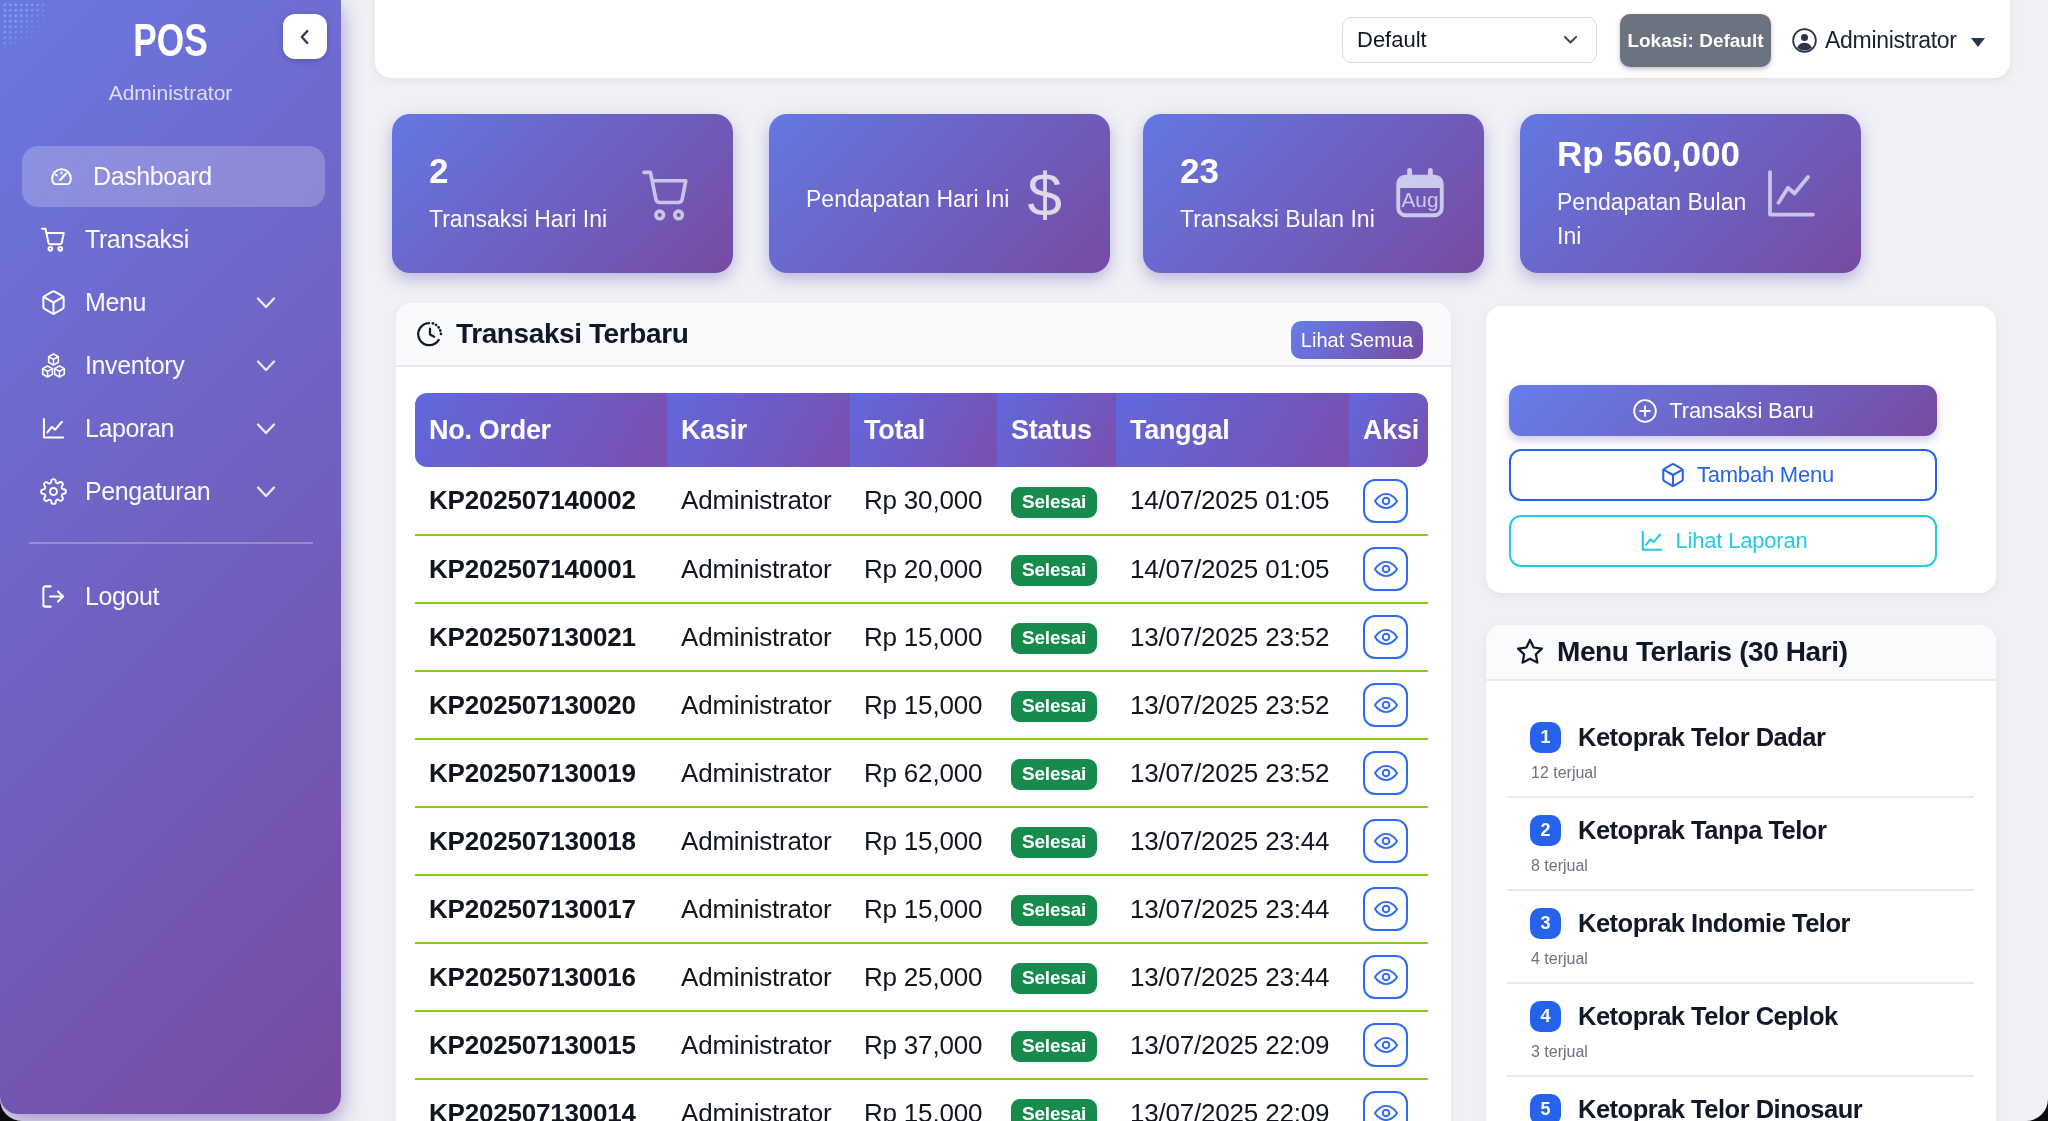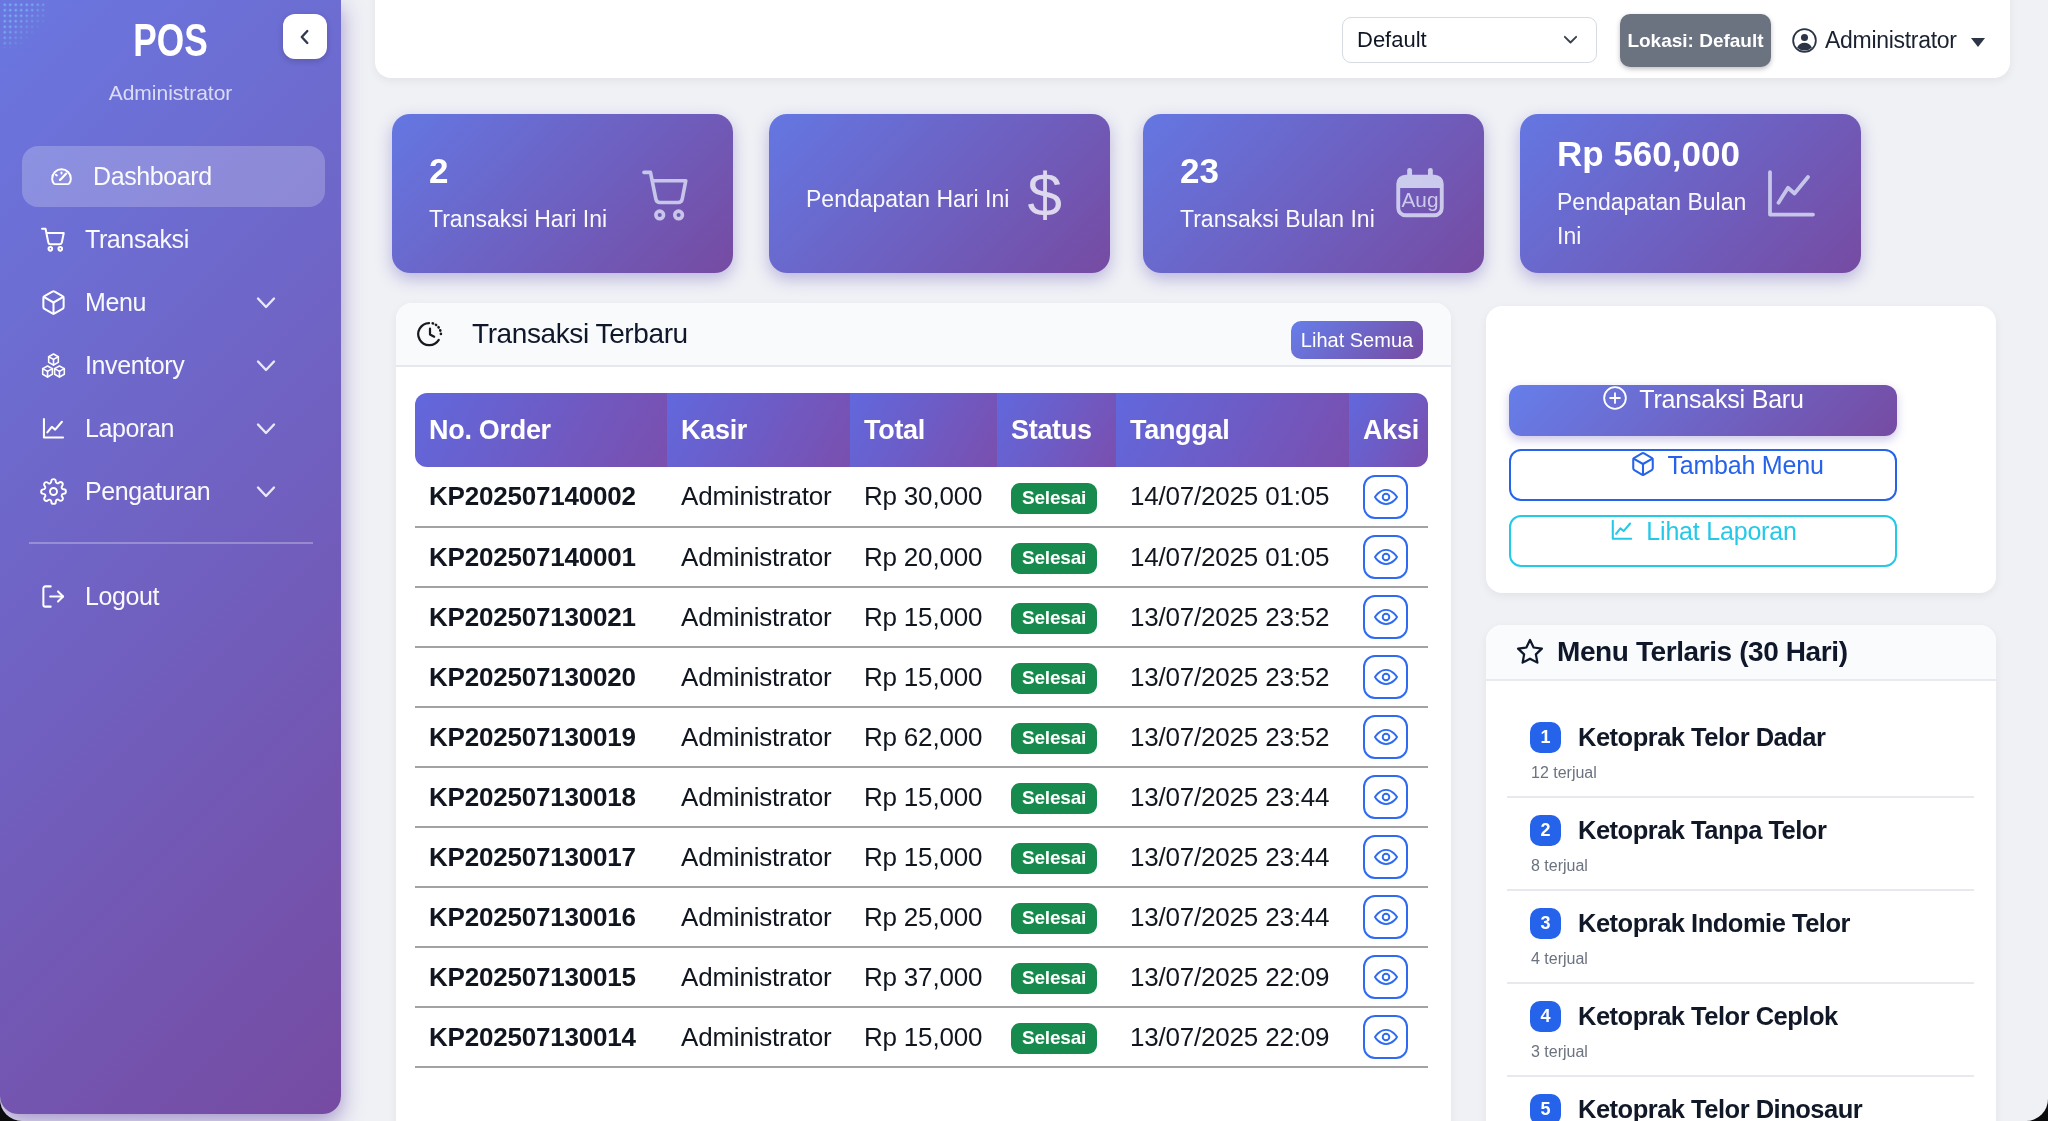--- a/index.html
+++ b/index.html
@@ -52,46 +52,46 @@
 .stat .num { font-size:35px; font-weight:bold; line-height:1.15; }
 .stat .lbl { font-size:23px; margin-top:11px; line-height:34px; color:rgba(255,255,255,.96); }
 .stat .icon { position:absolute; right:40px; top:50%; transform:translateY(-50%); opacity:.85; }
 #stat2 .icon { font-size:62px; font-weight:400; color:rgba(255,255,255,.9); right:48px; }
 
 
 #tcard { position:absolute; left:396px; top:303px; width:1055px; height:840px; background:#fff;
   border-radius:16px; box-shadow:0 3px 10px rgba(0,0,0,.06); }
 #tcard-head { position:relative; height:64px; background:#f9fafb; border-bottom:2px solid #e6e8ed;
   border-radius:16px 16px 0 0; display:flex; align-items:center; padding-left:20px; }
-#tcard-head .title { font-size:28px; font-weight:normal; color:#0f172a; margin-left:28px; letter-spacing:-0.4px; }
+#tcard-head .title { font-size:28px; font-weight:bold; color:#0f172a; margin-left:12px; letter-spacing:-0.4px; }
 #lihat { position:absolute; right:28px; top:18px; width:132px; height:38px; border-radius:10px;
   background:linear-gradient(135deg,#667eea 0%,#764ba2 100%); color:#fff; font-size:20px;
   display:flex; align-items:center; justify-content:center; }
 table { position:absolute; left:19px; top:90px; width:1013px; border-collapse:collapse; table-layout:fixed; }
 col.c1{width:252px} col.c2{width:183px} col.c3{width:147px} col.c4{width:119px} col.c5{width:233px} col.c6{width:79px}
 th { height:74px; background:linear-gradient(120deg,#6168dd 0%,#7a4fae 100%); color:#fff;
   font-size:27px; font-weight:bold; letter-spacing:-0.3px; text-align:left; padding-left:14px; }
 th:first-child { border-radius:12px 0 0 12px; }
 th:last-child { border-radius:0 12px 12px 0; }
-td { height:60px; font-size:26px; letter-spacing:-0.2px; color:#10151f; padding-left:14px; border-bottom:2px solid #a3a3a3; }
+td { height:68px; font-size:26px; letter-spacing:-0.2px; color:#10151f; padding-left:14px; border-bottom:2px solid #84cc16; }
 td.kp { font-weight:bold; }
 .badge { display:inline-block; background:#178b4d; color:#fff; font-size:19px; font-weight:bold;
   padding:4px 11px 5px; border-radius:9px; }
 .eyebtn { width:45px; height:44px; border:2.2px solid #2e6bf2; border-radius:12px; background:#fff;
   display:flex; align-items:center; justify-content:center; }
 
 
 .rcard { position:absolute; left:1486px; width:510px; background:#fff; border-radius:16px;
   box-shadow:0 3px 10px rgba(0,0,0,.06); }
 .rcard .rhead { position:relative; height:56px; border-bottom:2px solid #e8eaef; border-radius:16px 16px 0 0;
   background:#fafbfc; display:flex; align-items:center; padding-left:29px; }
 .rcard .rhead .title { font-size:28px; font-weight:bold; color:#0f172a; margin-left:12px; letter-spacing:-0.4px; }
 #aksi { top:306px; height:287px; }
-.abtn { position:absolute; left:23px; width:388px; height:52px; border-radius:12px;
-  display:flex; align-items:flex-start; justify-content:center; font-size:25px; letter-spacing:-0.2px; }
+.abtn { position:absolute; left:23px; width:428px; height:52px; border-radius:12px;
+  display:flex; align-items:center; justify-content:center; font-size:22px; letter-spacing:-0.2px; }
 .abtn svg { margin-right:11px; }
 #ab1 { top:79px; height:51px; background:linear-gradient(135deg,#667eea 0%,#764ba2 100%); color:#fff;
   box-shadow:0 4px 10px rgba(90,70,180,.3); }
 #ab2 { top:143px; border:2.5px solid #2563eb; color:#2563eb; font-weight:500;padding-left:48px; }
 #ab3 { top:209px; border:2.5px solid #25c9e8; color:#25c9e8; font-weight:500; }
 #terlaris { top:625px; height:560px; }
 .titem { position:absolute; left:0; width:100%; }
 .titem .rank { position:absolute; left:44px; top:0; width:31px; height:31px; background:#2563eb; border-radius:10px;
   color:#fff; font-size:18px; font-weight:bold; display:flex; align-items:center; justify-content:center; }
 .titem .tname { position:absolute; left:92px; top:1px; font-size:25.5px; font-weight:bold; color:#111827; letter-spacing:-0.5px; }

